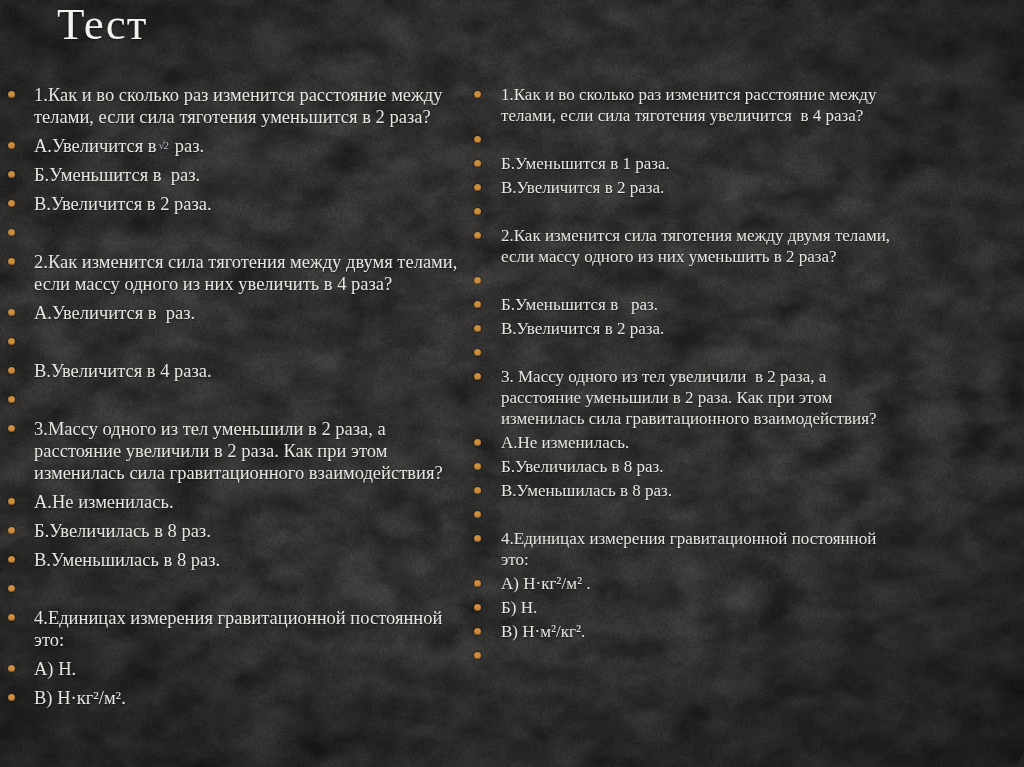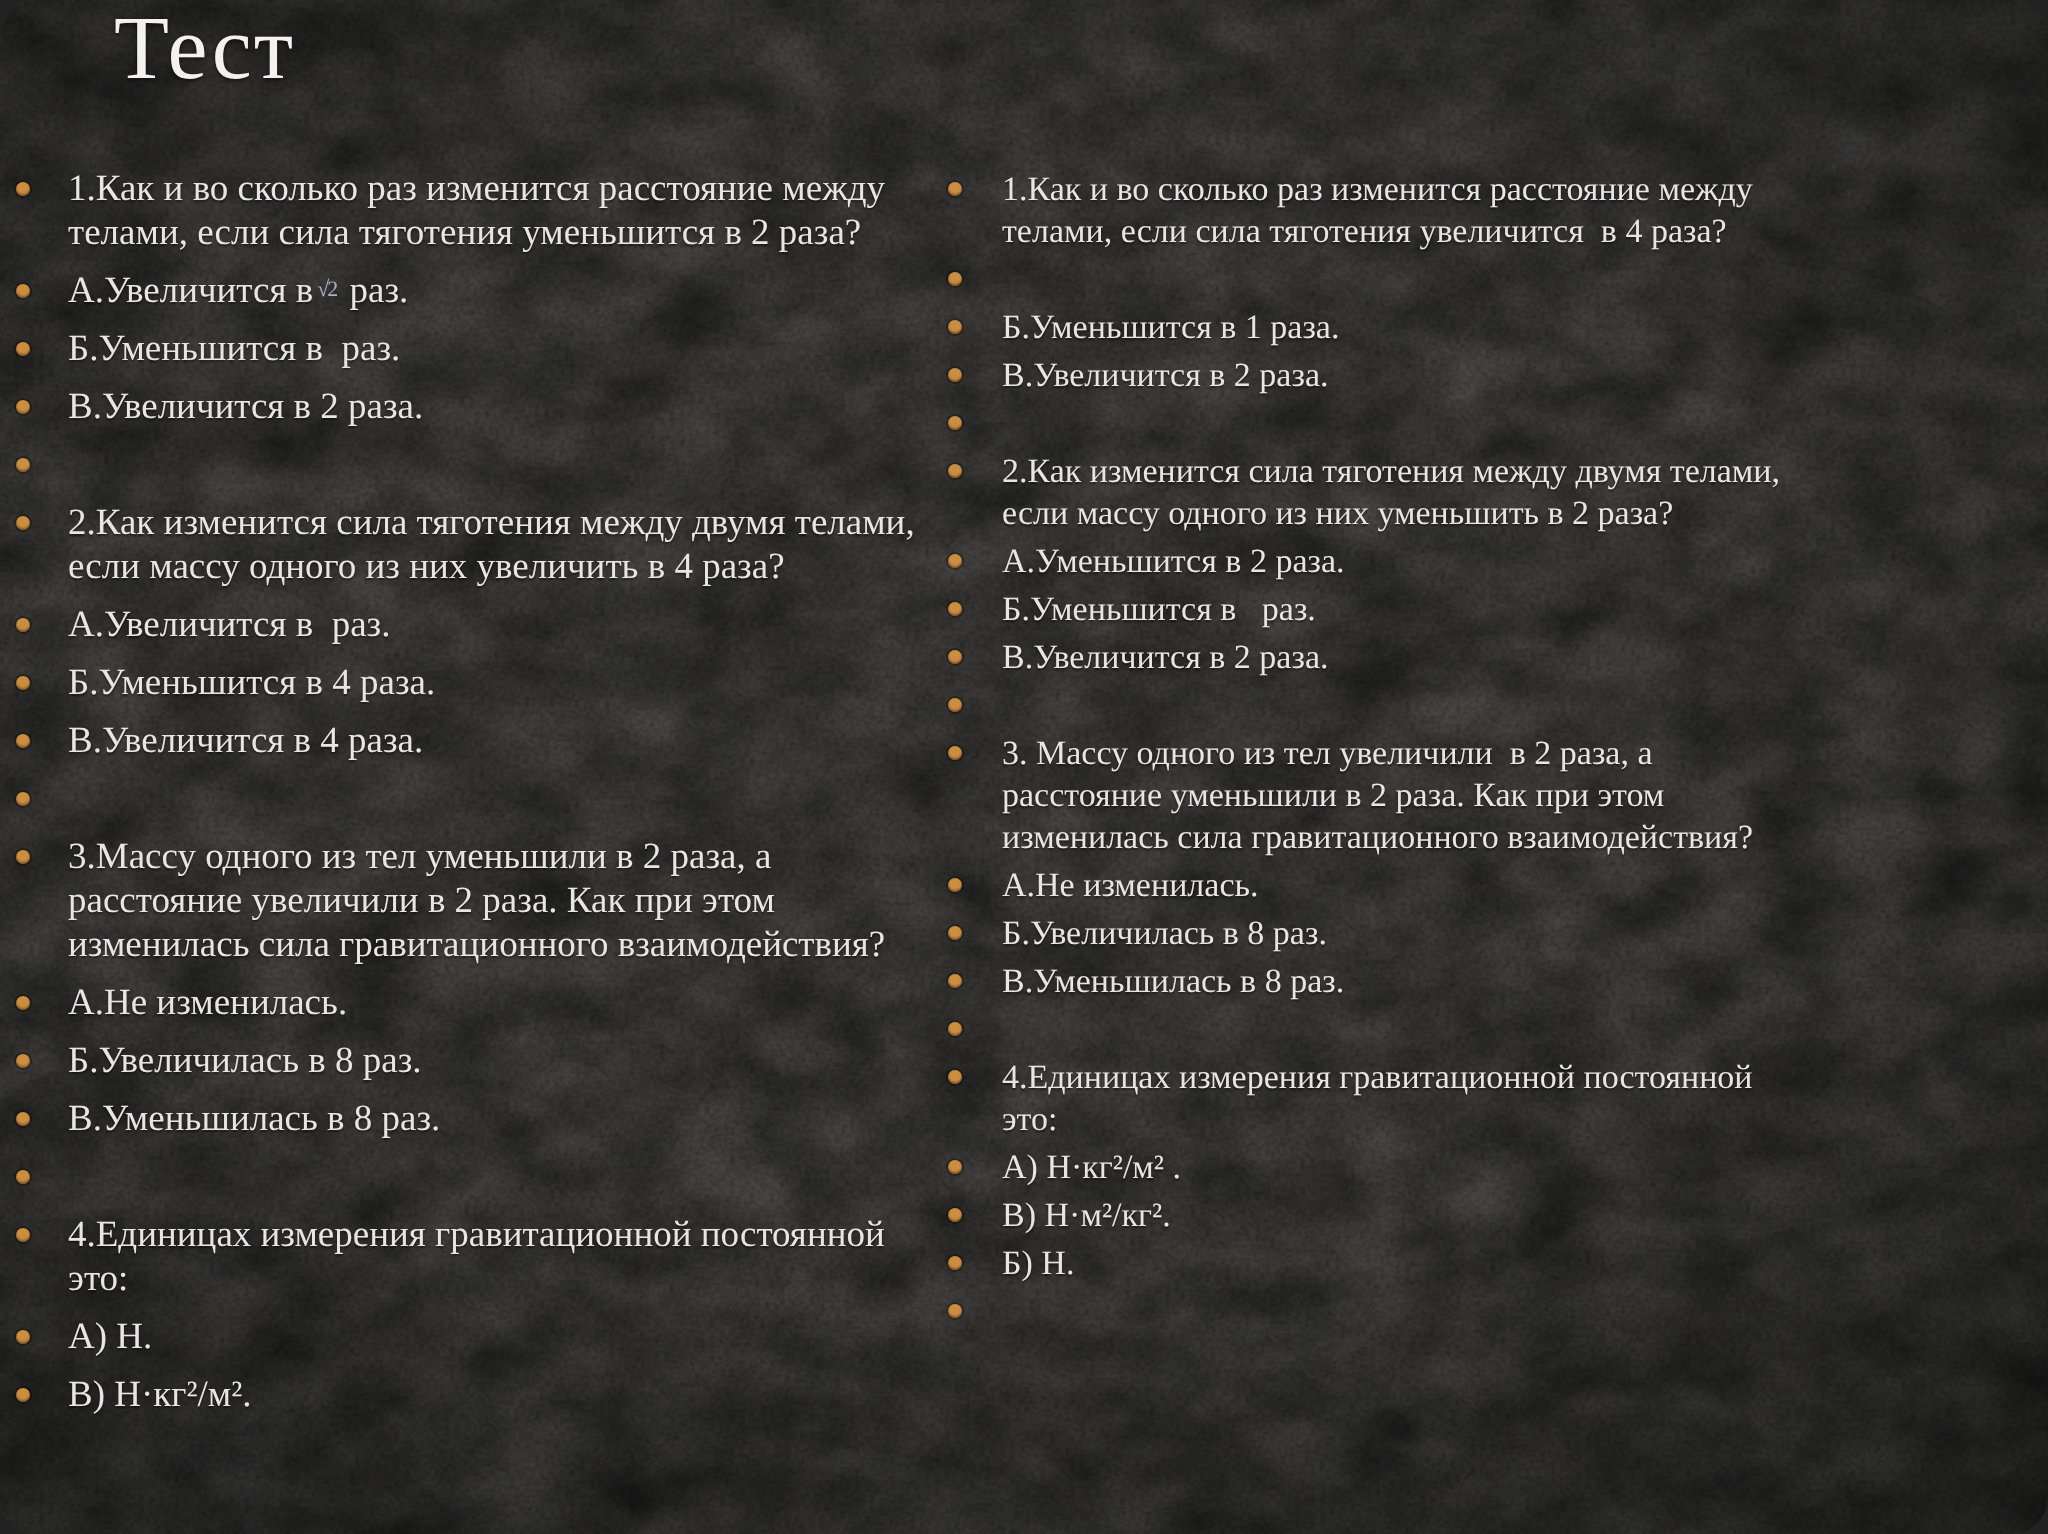--- a/index.html
+++ b/index.html
@@ -120,21 +120,20 @@
     <span class="bullet"></span>
     <span class="txt">2.Как изменится сила тяготения между двумя телами,
 если массу одного из них увеличить в 4 раза?</span>
   </li>
         <li class="item">
     <span class="bullet"></span>
     <span class="txt">А.Увеличится в  раз.</span>
   </li>
         <li class="item">
     <span class="bullet"></span>
-    <span class="txt">Б.Уменьшится в 4 раза.</span>
   </li>
         <li class="item">
     <span class="bullet"></span>
     <span class="txt">В.Увеличится в 4 раза.</span>
   </li>
         <li class="item">
     <span class="bullet"></span>
     <span class="txt"></span>
   </li>
         <li class="item">
@@ -194,21 +193,20 @@
     <span class="bullet"></span>
     <span class="txt"></span>
   </li>
         <li class="item">
     <span class="bullet"></span>
     <span class="txt">2.Как изменится сила тяготения между двумя телами,
 если массу одного из них уменьшить в 2 раза?</span>
   </li>
         <li class="item">
     <span class="bullet"></span>
-    <span class="txt">А.Уменьшится в 2 раза.</span>
   </li>
         <li class="item">
     <span class="bullet"></span>
     <span class="txt">Б.Уменьшится в   раз.</span>
   </li>
         <li class="item">
     <span class="bullet"></span>
     <span class="txt">В.Увеличится в 2 раза.</span>
   </li>
         <li class="item">
@@ -241,25 +239,25 @@
     <span class="bullet"></span>
     <span class="txt">4.Единицах измерения гравитационной постоянной
 это:</span>
   </li>
         <li class="item">
     <span class="bullet"></span>
     <span class="txt">А) Н·кг²/м² .</span>
   </li>
         <li class="item">
     <span class="bullet"></span>
+    <span class="txt">Б) Н.</span>
+  </li>
+        <li class="item">
+    <span class="bullet"></span>
     <span class="txt">В) Н·м²/кг².</span>
-  </li>
-        <li class="item">
-    <span class="bullet"></span>
-    <span class="txt">Б) Н.</span>
   </li>
         <li class="item">
     <span class="bullet"></span>
     <span class="txt"></span>
   </li>
       </ul>
   </div>
 
 </div>
 

